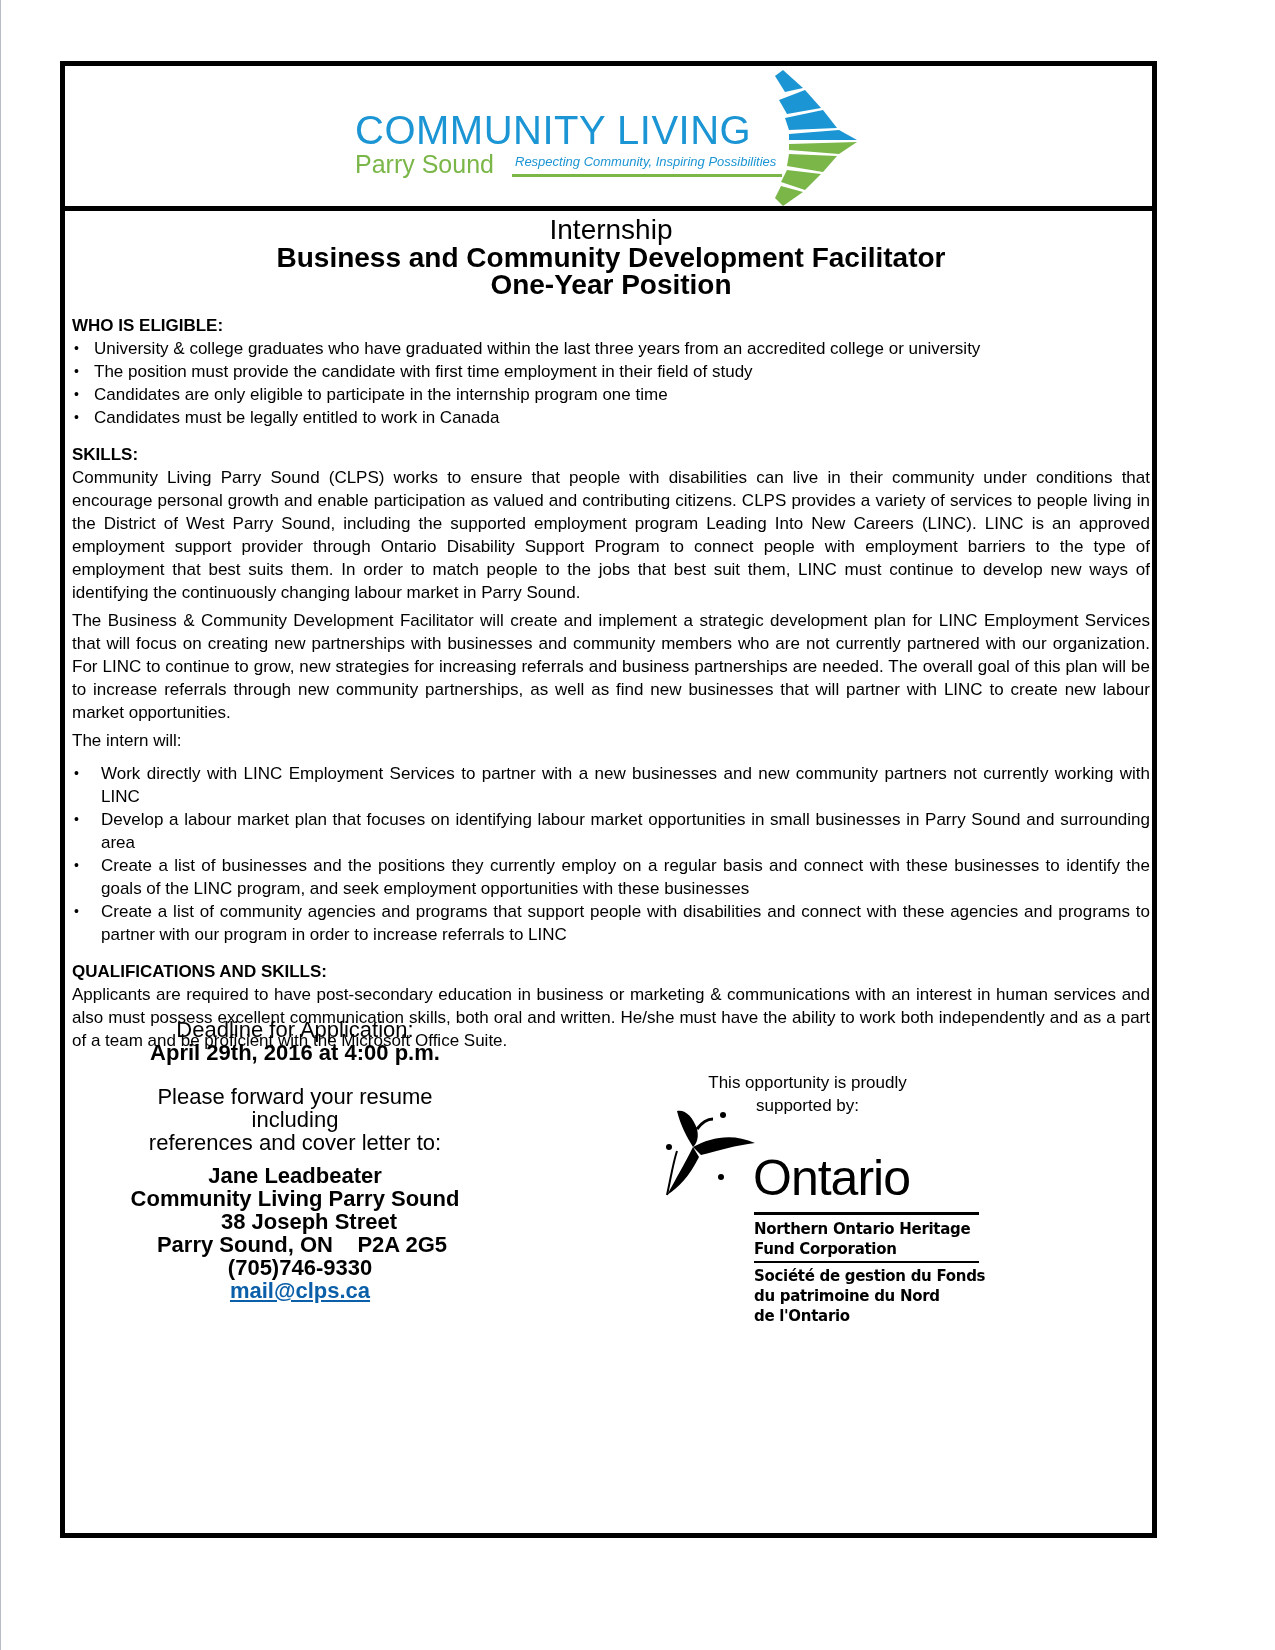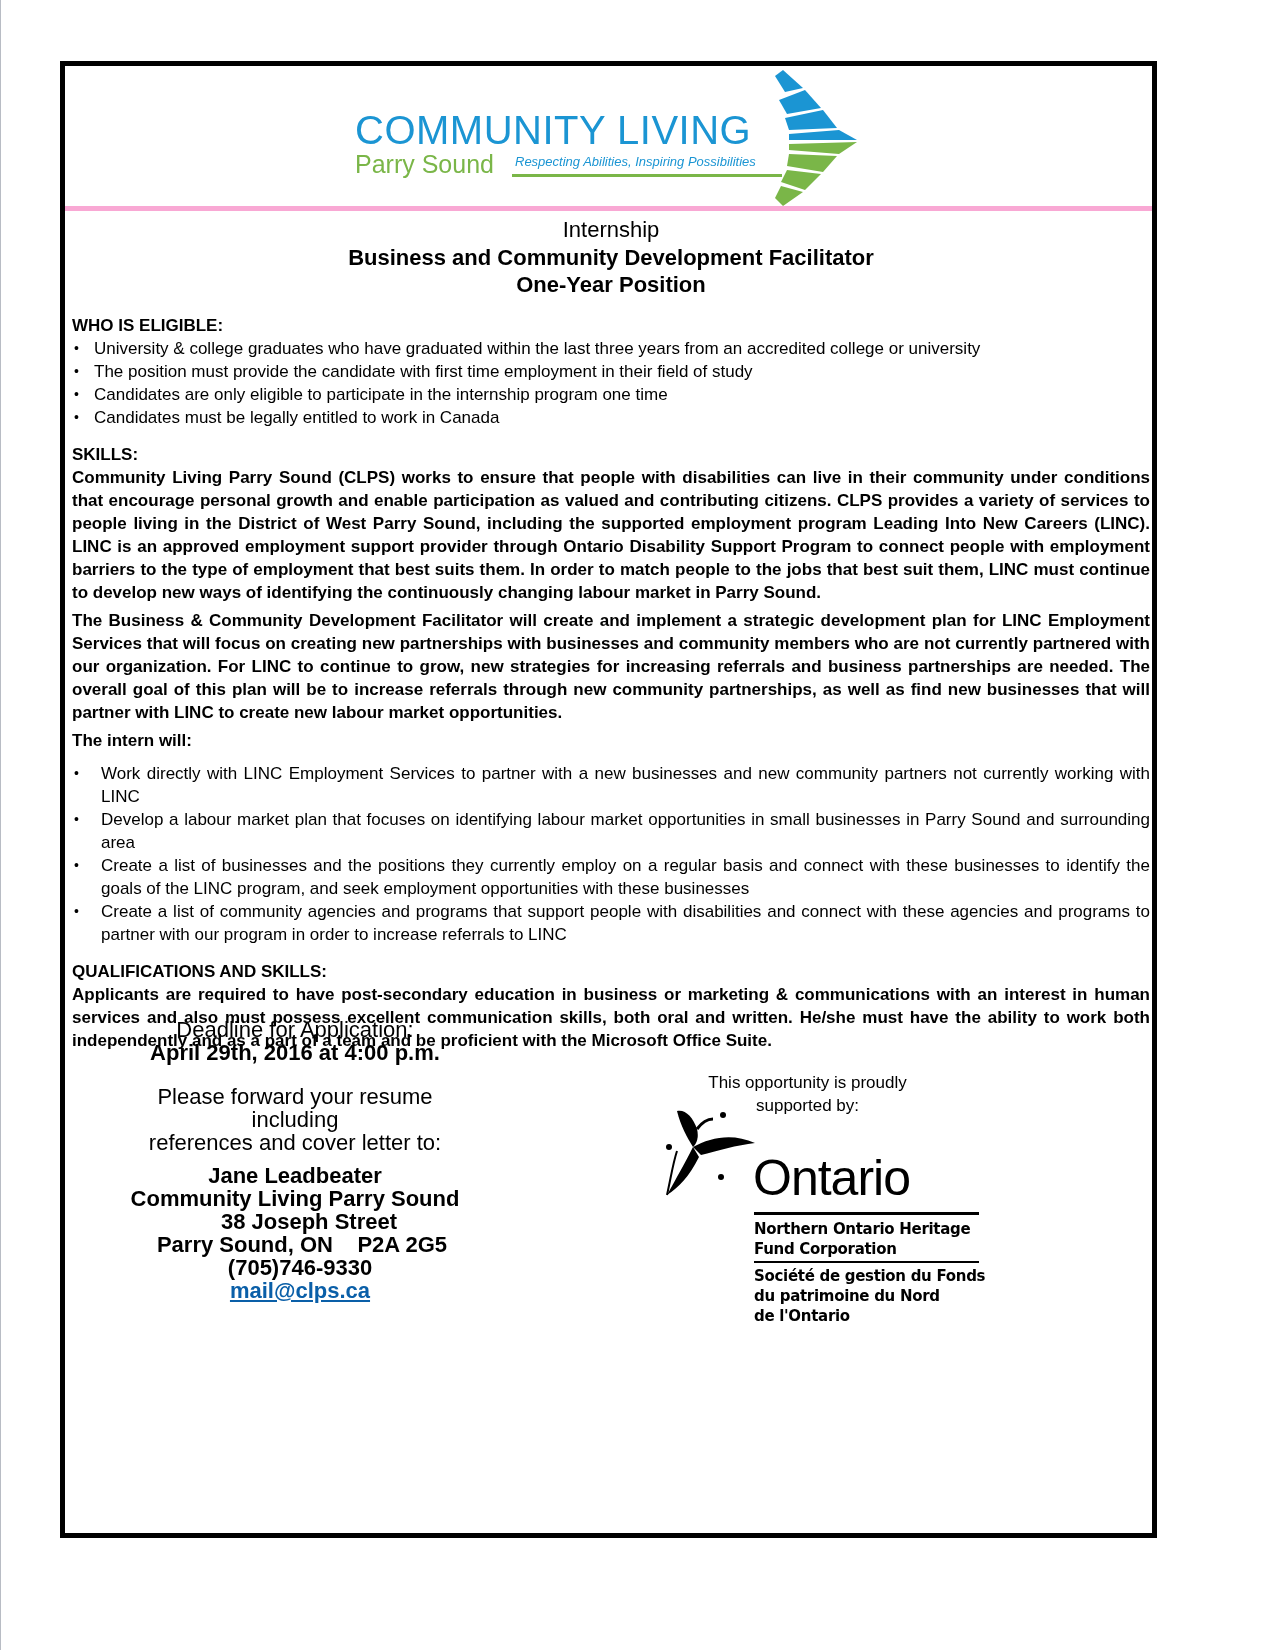--- a/index.html
+++ b/index.html
@@ -2,35 +2,35 @@
 <html><head>
 <meta charset="utf-8">
 <style>
   html, body { margin: 0; padding: 0; background: #ffffff; }
   body { width: 1275px; height: 1650px; position: relative; overflow: hidden;
          font-family: "Liberation Sans", sans-serif; color: #000; }
   .left-edge { position: absolute; left: 0; top: 0; width: 1px; height: 1650px; background: #b8bcc4; }
   .frame { position: absolute; left: 60px; top: 61px; width: 1087px; height: 1467px;
            border: 5px solid #000; }
   .header { position: absolute; left: 0; top: 0; width: 1087px; height: 140px;
-            border-bottom: 5px solid #f9a8d4; }
+            border-bottom: 5px solid #000000; }
   .logo { position: absolute; left: 290px; top: 4px; width: 530px; height: 136px; }
   .logo-title { position: absolute; left: 0; top: 38px; font-size: 40px; color: #1b95d3;
                 letter-spacing: 0.5px; white-space: nowrap; }
   .logo-sub { position: absolute; left: 0; top: 80px; font-size: 25px; color: #7ab648; white-space: nowrap; }
   .logo-tag { position: absolute; left: 160px; top: 84px; font-size: 13px; font-style: italic;
               color: #1b95d3; white-space: nowrap; }
   .logo-line { position: absolute; left: 157px; top: 104px; width: 270px; height: 3px; background: #7ab648; }
   .logo-mark { position: absolute; left: 420px; top: 0; width: 96px; height: 136px; }
 
   .content { position: absolute; left: 7px; top: 150px; width: 1078px; }
-  .titles { text-align: center; font-weight: bold; font-size: 22px; line-height: 27.5px; }
+  .titles { text-align: center; font-weight: bold; font-size: 28px; line-height: 27.5px; }
   .titles div:first-child { font-weight: normal; }
   .section-h { font-weight: bold; font-size: 17px; margin: 0; line-height: 23px; }
-  .body-text { font-size: 17px; line-height: 23px; text-align: justify; font-weight: bold; }
+  .body-text { font-size: 17px; line-height: 23px; text-align: justify; }
   ul.bul { margin: 0; padding: 0; list-style: none; }
   ul.bul li { position: relative; padding-left: 22px; font-size: 17px; line-height: 23px; }
   ul.bul li::before { content: "•"; position: absolute; left: 2px; top: 0; font-size: 14px; }
   ul.bul2 li { padding-left: 29px; text-align: justify; }
   ul.bul2 li::before { left: 2px; }
   .contact { position: absolute; left: 60px; top: 952px; width: 340px; text-align: center; font-size: 22px; line-height: 23px; }
   .bold { font-weight: bold; }
   .mail { color: #0a5fa8; text-decoration: underline; font-weight: bold; }
   .support { position: absolute; left: 600px; top: 1005px; width: 300px; }
   .support-text { text-align: center; font-size: 17px; line-height: 23px; width: 285px; margin-left: 0; }
@@ -44,21 +44,21 @@
 <body>
 
 <div class="left-edge"></div>
 
 <div class="frame">
 
   <div class="header">
     <div class="logo">
       <div class="logo-title">COMMUNITY LIVING</div>
       <div class="logo-sub">Parry Sound</div>
-      <div class="logo-tag">Respecting Abilities, Inspiring Possibilities</div>
+      <div class="logo-tag">Respecting Community, Inspiring Possibilities</div>
       <div class="logo-line"></div>
       <svg class="logo-mark" viewBox="0 0 96 136">
         <polygon points="8,0 0,6 10,22 28,18" fill="#1b95d3"></polygon>
         <polygon points="30,20 4,30 12,44 46,38" fill="#1b95d3"></polygon>
         <polygon points="48,40 10,48 14,60 62,58" fill="#1b95d3"></polygon>
         <polygon points="64,60 14,64 14,70 82,70" fill="#1b95d3"></polygon>
         <polygon points="82,72 14,74 14,80 64,84" fill="#7ab648"></polygon>
         <polygon points="62,86 14,84 12,96 48,102" fill="#7ab648"></polygon>
         <polygon points="46,104 12,100 6,112 30,120" fill="#7ab648"></polygon>
         <polygon points="28,122 6,116 0,128 8,136" fill="#7ab648"></polygon>

